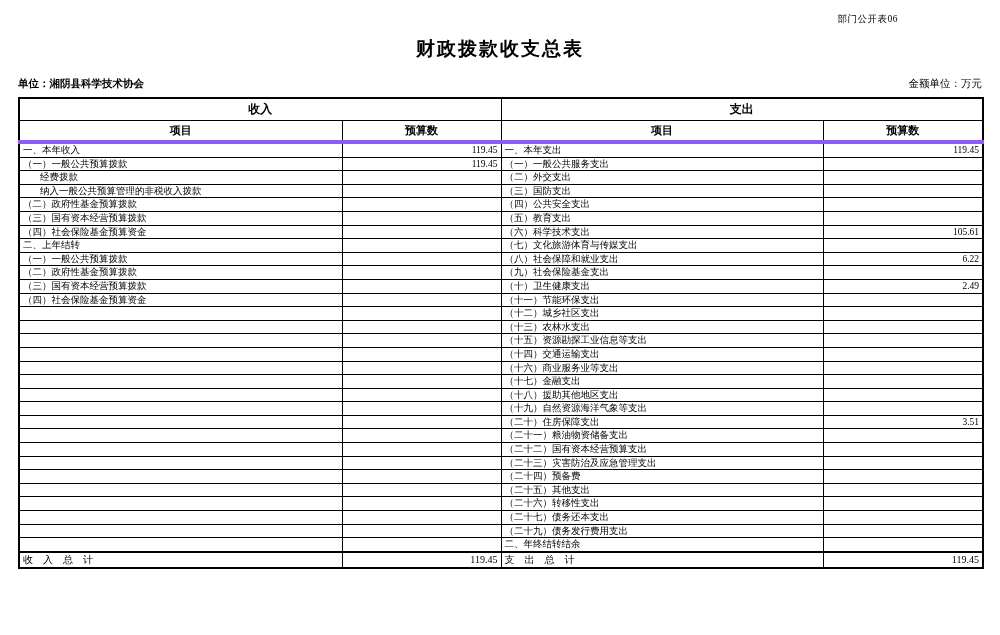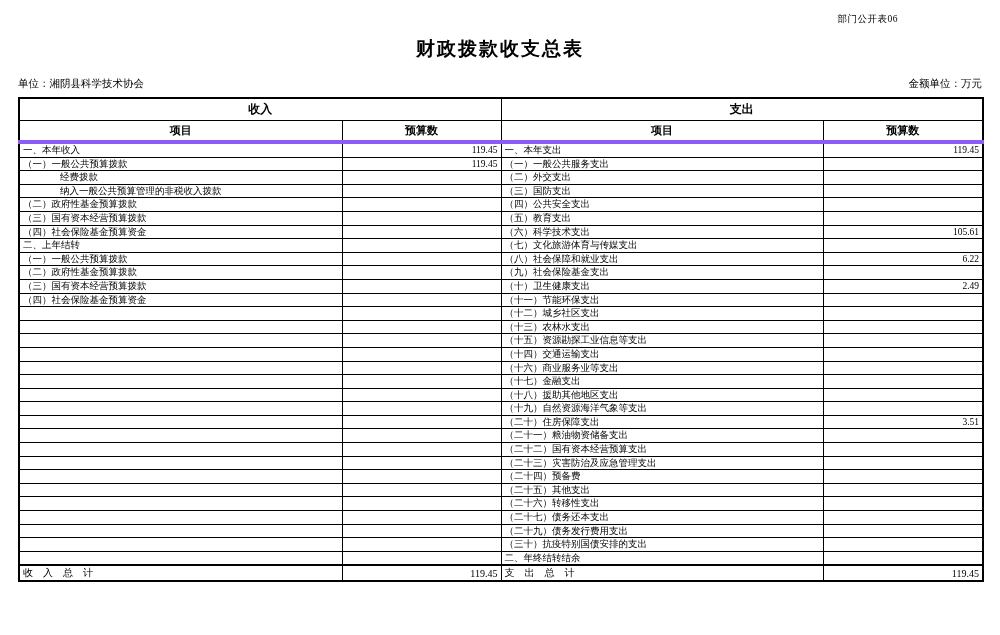--- a/index.html
+++ b/index.html
@@ -15,40 +15,40 @@
   .title{
     position:absolute;top:36px;left:0;width:1000px;
     text-align:center;font-size:19px;font-weight:bold;letter-spacing:2px;
     font-family:"Liberation Sans","DejaVu Sans",sans-serif;
   }
   .meta{
     position:absolute;top:77px;left:18px;width:964px;
     display:flex;justify-content:space-between;align-items:flex-end;
     font-size:10.5px;
   }
-  .meta .unit{font-weight:normal;}
+  .meta .unit{font-weight:bold;}
   table.budget{
     position:absolute;top:97px;left:18px;width:964px;
     border-collapse:collapse;table-layout:fixed;
     font-size:9.5px;border:2px solid #000;
   }
   .budget th,.budget td{
     border:1px solid #000;padding:0 3px;
     overflow:hidden;white-space:nowrap;vertical-align:middle;
   }
   .budget thead tr.section-row th{
     height:21px;font-size:12px;font-weight:bold;text-align:center;
   }
   .budget thead tr.cols-row th{
     height:19px;font-size:11px;font-weight:bold;text-align:center;
     border-bottom:4px solid #8b5cf6;
   }
   .budget tbody td{height:12.6px;line-height:12.6px;}
   .budget td.item{text-align:left;}
-  .budget td.item.indent{padding-left:40px;}
+  .budget td.item.indent{padding-left:20px;}
   .budget td.num{text-align:right;}
   .budget tfoot td{
     height:14px;border-top:2px solid #000;font-size:10px;
   }
   .budget tfoot td.total-label{text-align:left;}
 </style>
 </head>
 <body>
 
 <div class="page">
@@ -252,26 +252,20 @@
         </tr>
         <tr>
           <td class="item"></td>
           <td class="num"></td>
           <td class="item">（二十九）债务发行费用支出</td>
           <td class="num"></td>
         </tr>
         <tr>
           <td class="item"></td>
           <td class="num"></td>
-          <td class="item">（三十）抗疫特别国债安排的支出</td>
-          <td class="num"></td>
-        </tr>
-        <tr>
-          <td class="item"></td>
-          <td class="num"></td>
           <td class="item">二、年终结转结余</td>
           <td class="num"></td>
         </tr>
       </tbody>
     <tfoot>
       <tr>
         <td class="total-label">收　入　总　计</td>
         <td class="num">119.45</td>
         <td class="total-label">支　出　总　计</td>
         <td class="num">119.45</td>

